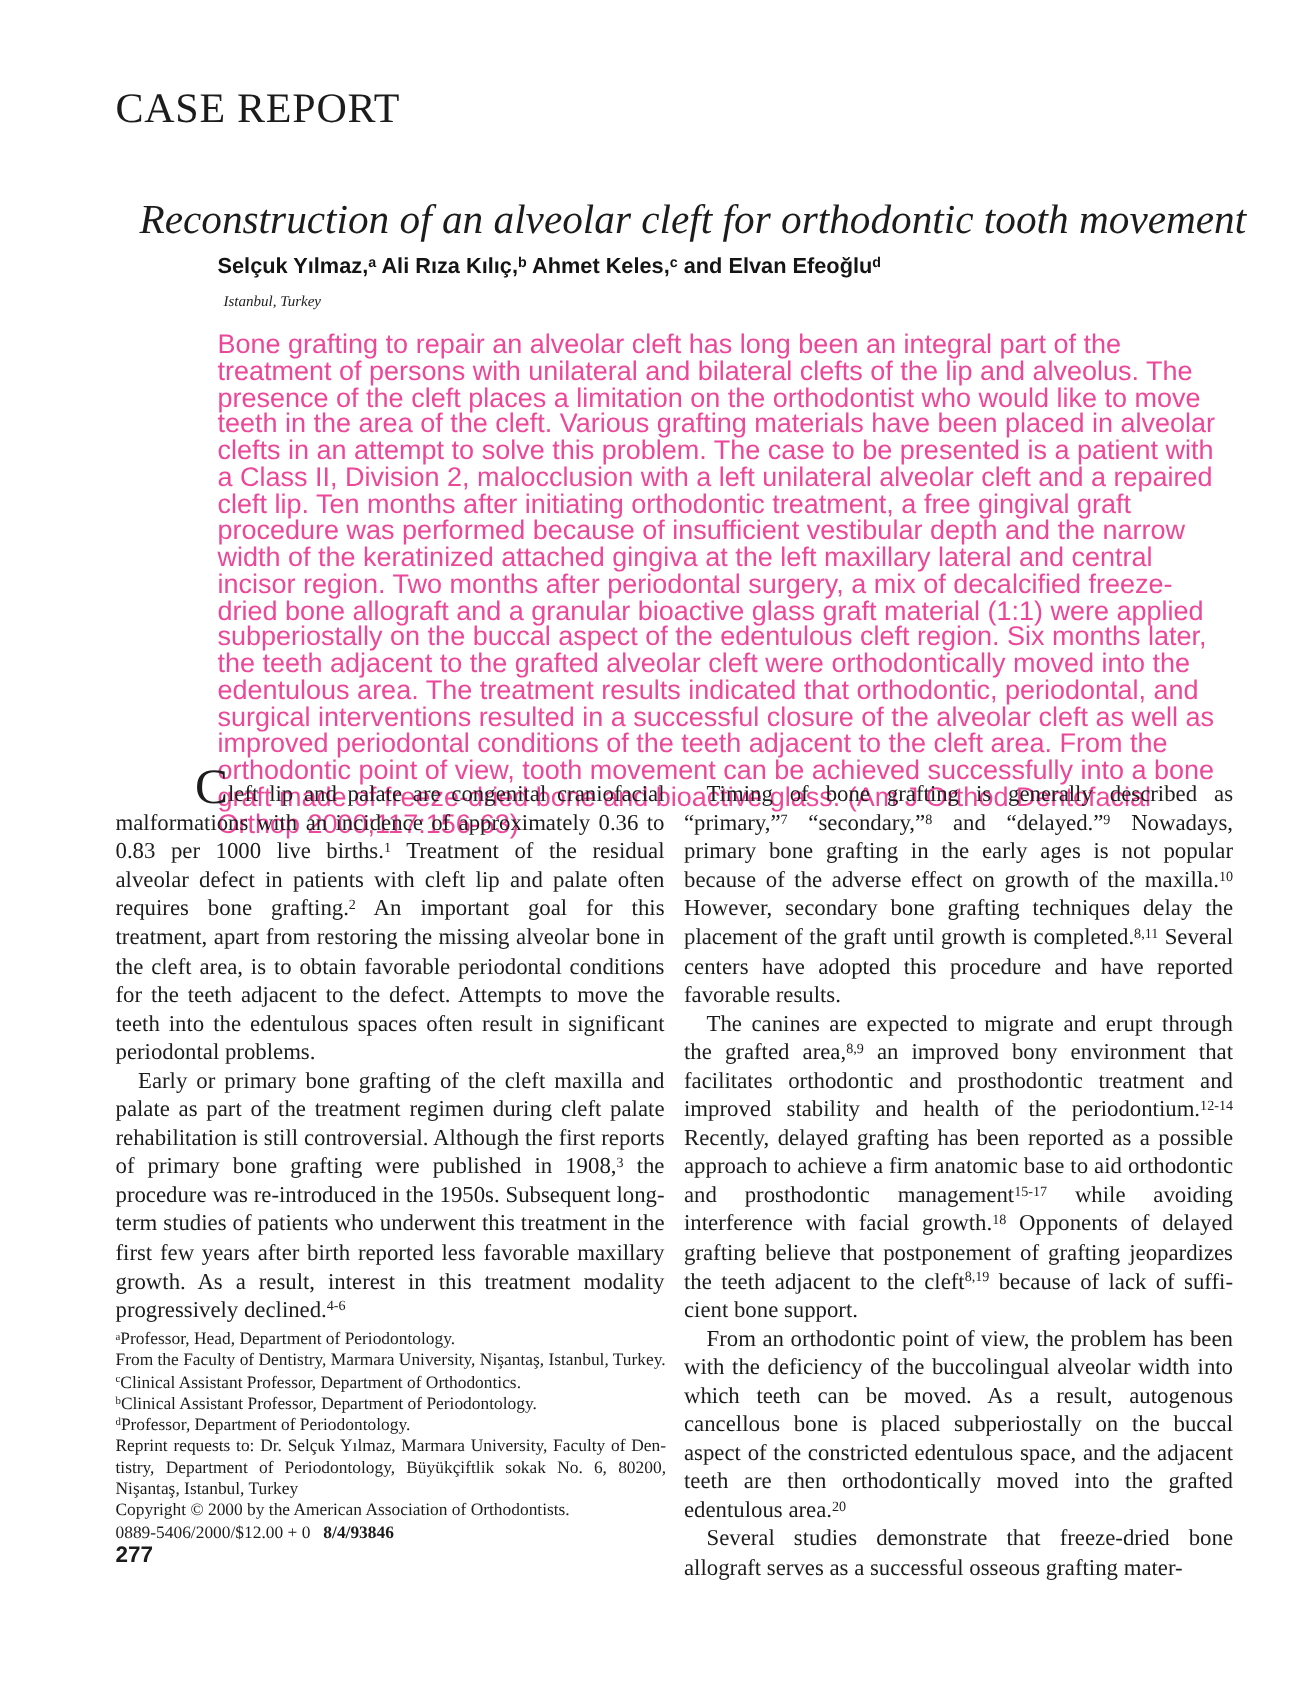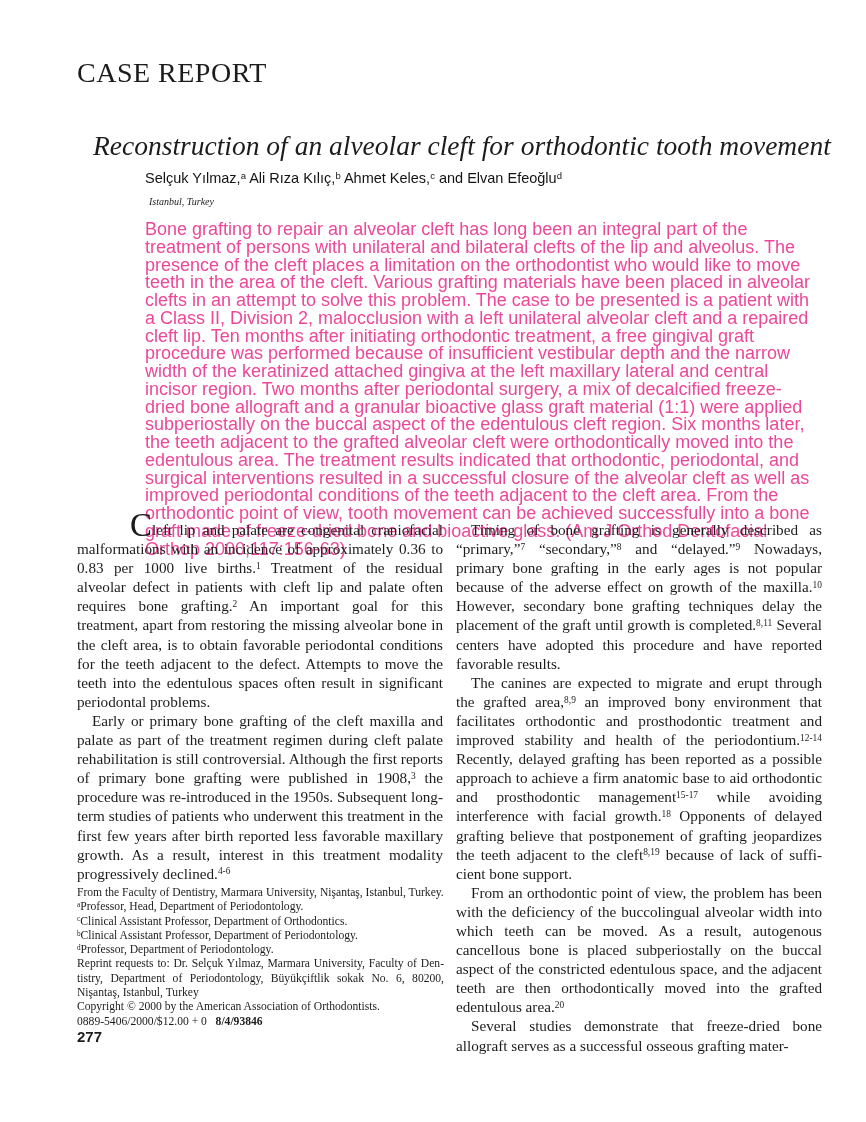--- a/index.html
+++ b/index.html
@@ -30,21 +30,21 @@
     font-weight: normal;
     white-space: nowrap;
     margin: 16px;
   }
   .authors {
     position: absolute;
     left: 145px;
     top: 170px;
     margin: 0;
     font-family: "Liberation Sans", sans-serif;
-    font-weight: normal;
+    font-weight: bold;
     font-size: 14.5px;
     color: #141414;
   }
   .authors sup { font-size: 9.5px; }
   .affiliation {
     position: absolute;
     left: 145px;
     top: 192px;
     margin: 4px;
     font-style: italic;
@@ -131,22 +131,22 @@
     </div>
     <div class="col">
       <p class="para">Timing of bone grafting is generally described as “primary,”<sup>7</sup> “secondary,”<sup>8</sup> and “delayed.”<sup>9</sup> Nowadays, primary bone grafting in the early ages is not popular because of the adverse effect on growth of the maxil­la.<sup>10</sup> However, secondary bone grafting techniques delay the placement of the graft until growth is com­pleted.<sup>8,11</sup> Several centers have adopted this procedure and have reported favorable results.</p>
       <p class="para">The canines are expected to migrate and erupt through the grafted area,<sup>8,9</sup> an improved bony envi­ronment that facilitates orthodontic and prosthodontic treatment and improved stability and health of the periodontium.<sup>12-14</sup> Recently, delayed grafting has been reported as a possible approach to achieve a firm anatomic base to aid orthodontic and prosthodontic management<sup>15-17</sup> while avoiding interference with facial growth.<sup>18</sup> Opponents of delayed grafting believe that postponement of grafting jeopardizes the teeth adjacent to the cleft<sup>8,19</sup> because of lack of suffi­cient bone support.</p>
       <p class="para">From an orthodontic point of view, the problem has been with the deficiency of the buccolingual alveolar width into which teeth can be moved. As a result, auto­genous cancellous bone is placed subperiostally on the buccal aspect of the constricted edentulous space, and the adjacent teeth are then orthodontically moved into the grafted edentulous area.<sup>20</sup></p>
       <p class="para">Several studies demonstrate that freeze-dried bone allograft serves as a successful osseous grafting mater-</p>
     </div>
   </div>
 
   <div class="footnotes">
+    <p><sup>a</sup>Professor, Head, Department of Periodontology.</p>
     <p>From the Faculty of Dentistry, Marmara University, Nişantaş, Istanbul, Turkey.</p>
-    <p><sup>a</sup>Professor, Head, Department of Periodontology.</p>
     <p><sup>c</sup>Clinical Assistant Professor, Department of Orthodontics.</p>
     <p><sup>b</sup>Clinical Assistant Professor, Department of Periodontology.</p>
     <p><sup>d</sup>Professor, Department of Periodontology.</p>
     <p>Reprint requests to: Dr. Selçuk Yılmaz, Marmara University, Faculty of Den­tistry, Department of Periodontology, Büyükçiftlik sokak No. 6, 80200, Nişantaş, Istanbul, Turkey</p>
     <p>Copyright © 2000 by the American Association of Orthodontists.</p>
     <p>0889-5406/2000/$12.00 + 0&nbsp;&nbsp;&nbsp;<b>8/4/93846</b></p>
   </div>
 
   <p class="page-number">277</p>
 

